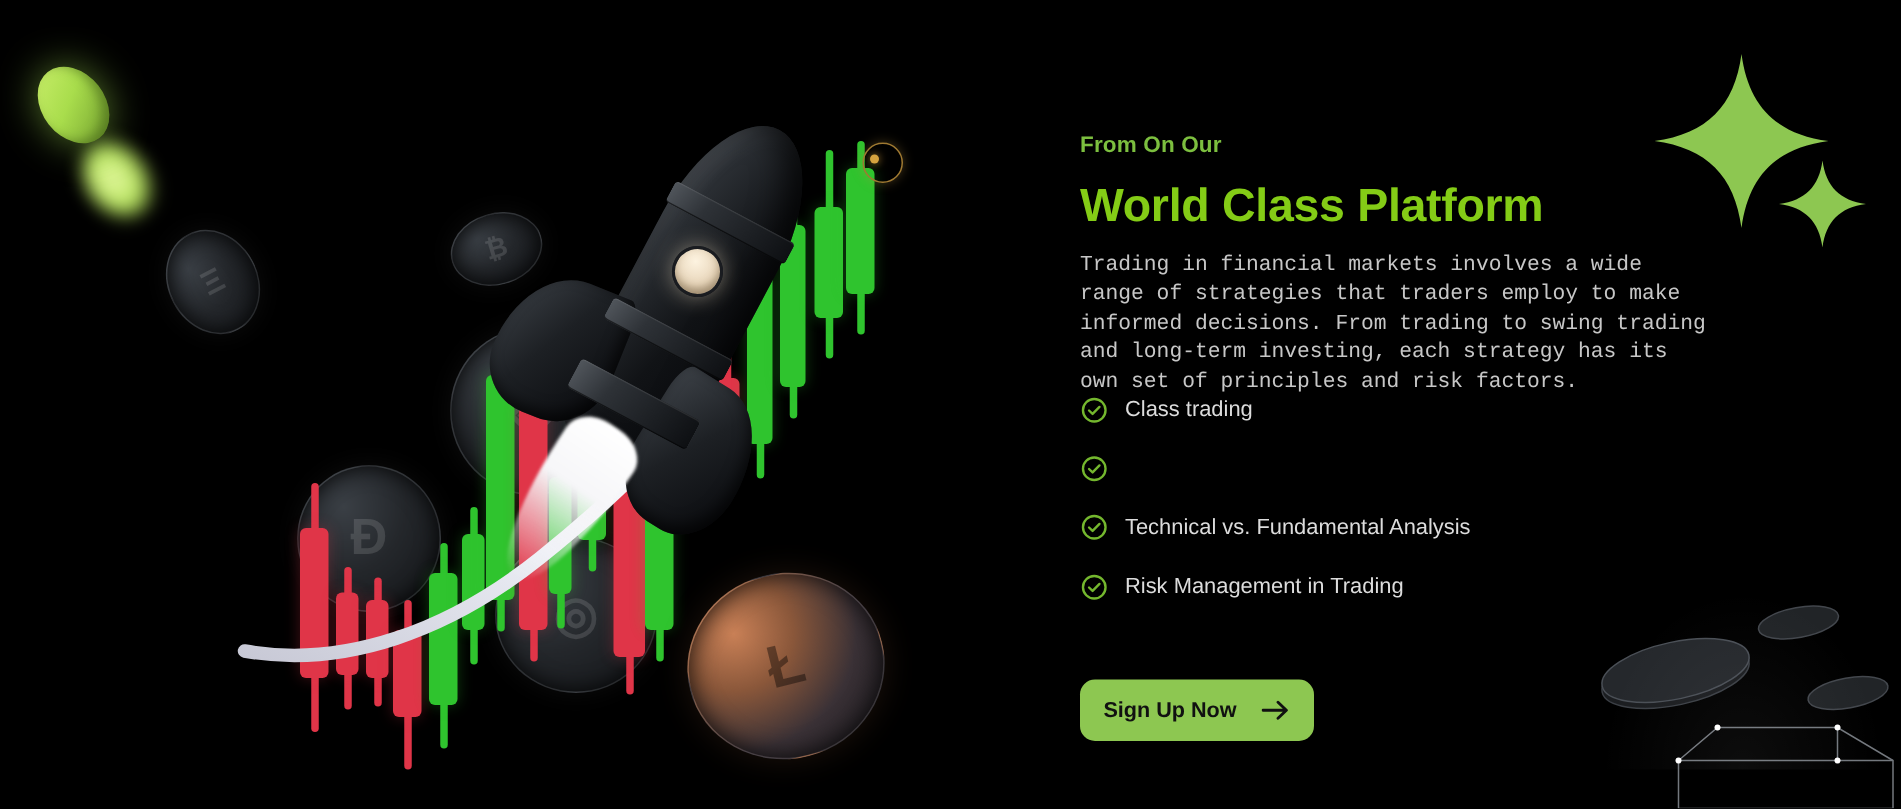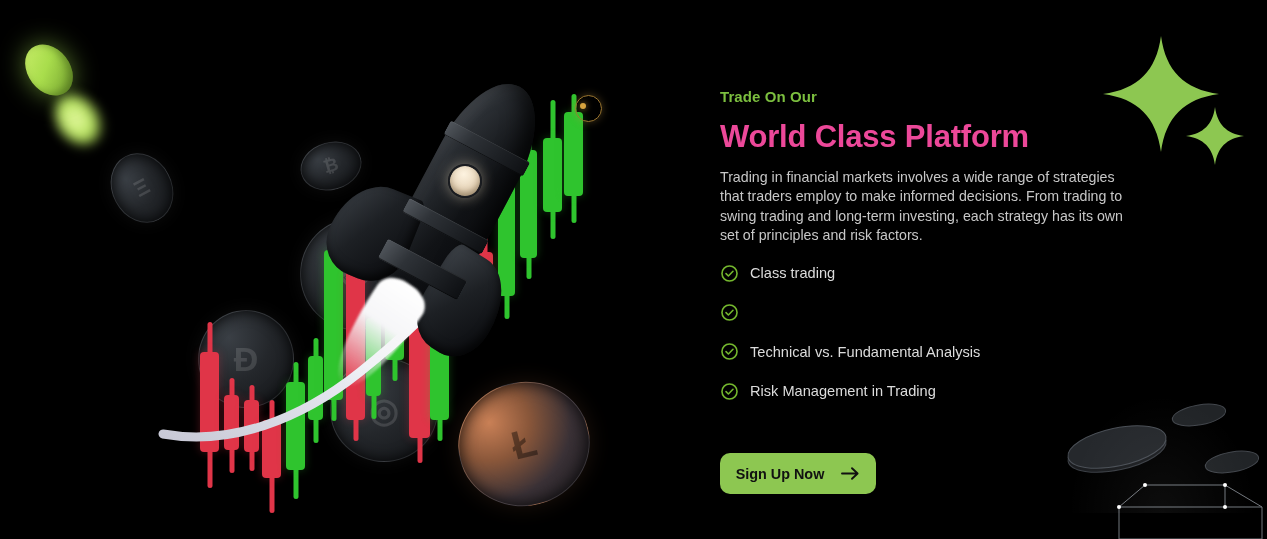--- a/index.html
+++ b/index.html
@@ -134,27 +134,28 @@
     width:470px; height:539px;
   }
   .eyebrow {
     position:absolute; left:0; top:88px;
     font-size:15px; font-weight:bold;
     color:#7CBF3F; letter-spacing:.1px;
   }
   .headline {
     position:absolute; left:0; top:119px;
     font-size:31px; font-weight:bold;
-    color:#ec4899; letter-spacing:-.2px;
+    color:#84cc16; letter-spacing:-.2px;
   }
   .paragraph {
     position:absolute; left:0; top:168px;
     width:420px;
     font-size:14.2px; line-height:19.4px;
     color:#C7C7C7;
+    font-family:Liberation Mono, monospace;
   }
   .feature-list {
     position:absolute; left:0; top:263px;
     width:420px;
   }
   .feature {
     display:flex; align-items:center;
     height:20px; margin-bottom:19.4px;
   }
   .check-icon {
@@ -320,21 +321,21 @@
 
     <div class="coin coin-green-blur" style="left:58px; top:92px; width:42px; height:56px; transform:rotate(-38deg);"></div>
     <div class="coin coin-green" style="left:28px; top:42px; width:42px; height:56px; transform:rotate(-38deg);"></div>
 
     <div class="gold-ring" style="left:575px; top:95px;"></div>
     <div class="gold-dot" style="left:580px; top:103px;"></div>
   </div>
 
   <div class="content">
 
-    <div class="eyebrow">Trade On Our</div>
+    <div class="eyebrow">From On Our</div>
     <h1 class="headline">World Class Platform</h1>
     <p class="paragraph">Trading in financial markets involves a wide range of strategies that traders employ to make informed decisions. From trading to swing trading and long-term investing, each strategy has its own set of principles and risk factors.</p>
 
     <div class="feature-list">
 
       <div class="feature">
         <svg class="check-icon" viewBox="0 0 24 24">
           <circle cx="12" cy="12" r="9.5" fill="none" stroke="#74B72E" stroke-width="2"></circle>
           <path d="M7.6 12.2 L10.6 15.1 L16.4 9.2" fill="none" stroke="#74B72E" stroke-width="2" stroke-linecap="round" stroke-linejoin="round"></path>
         </svg>

